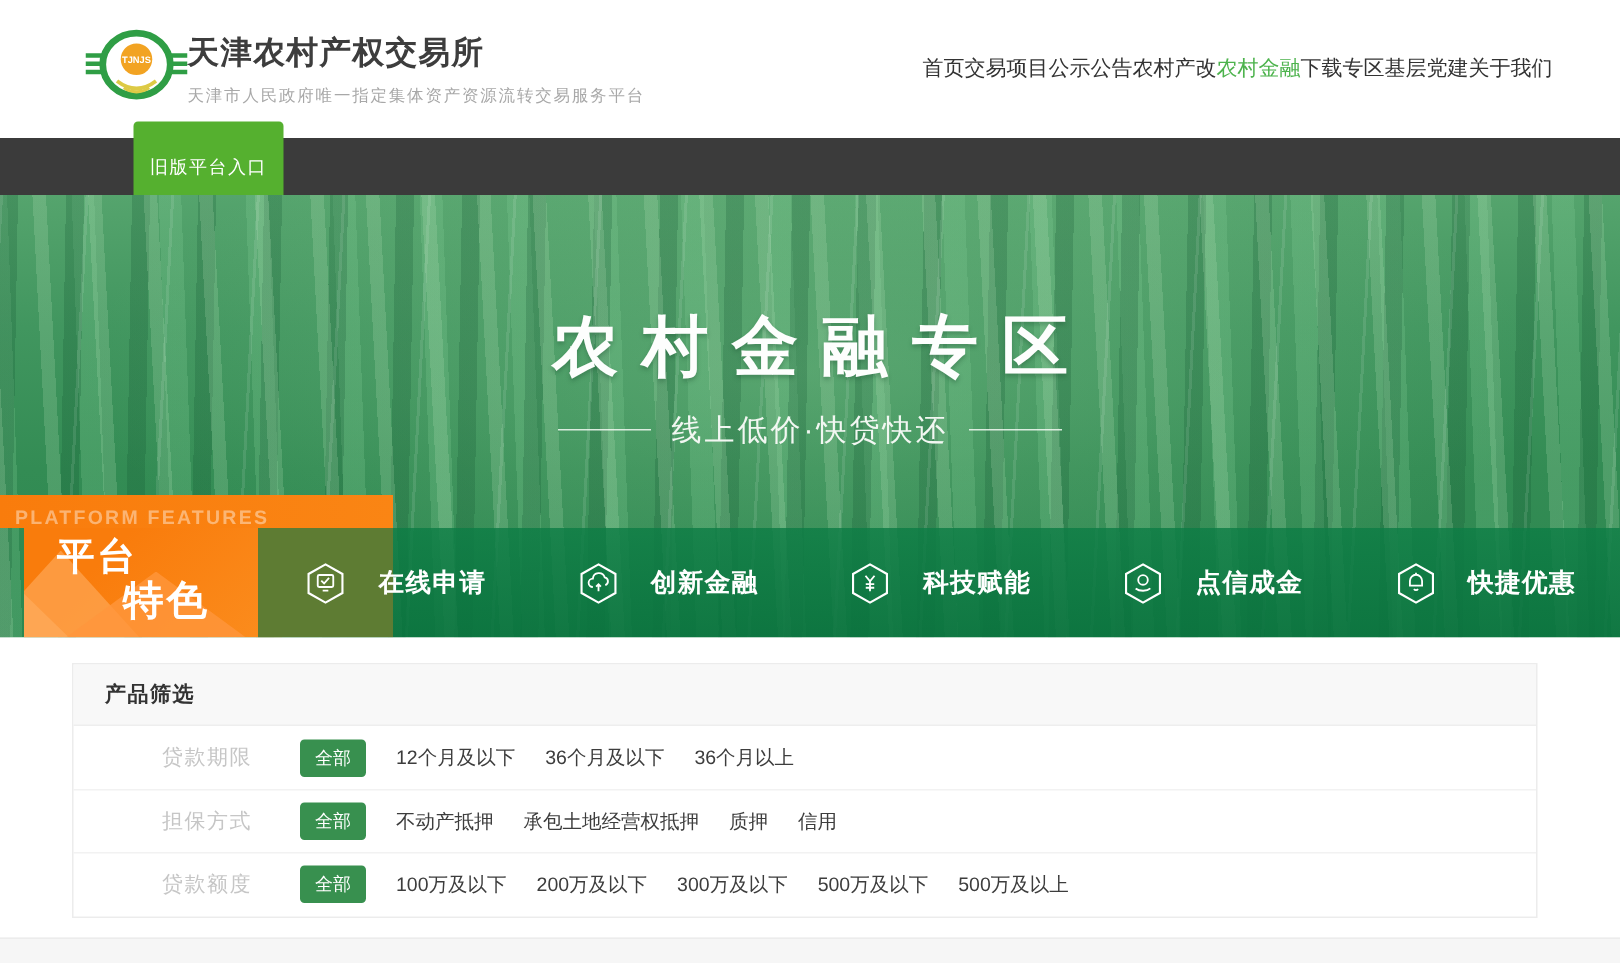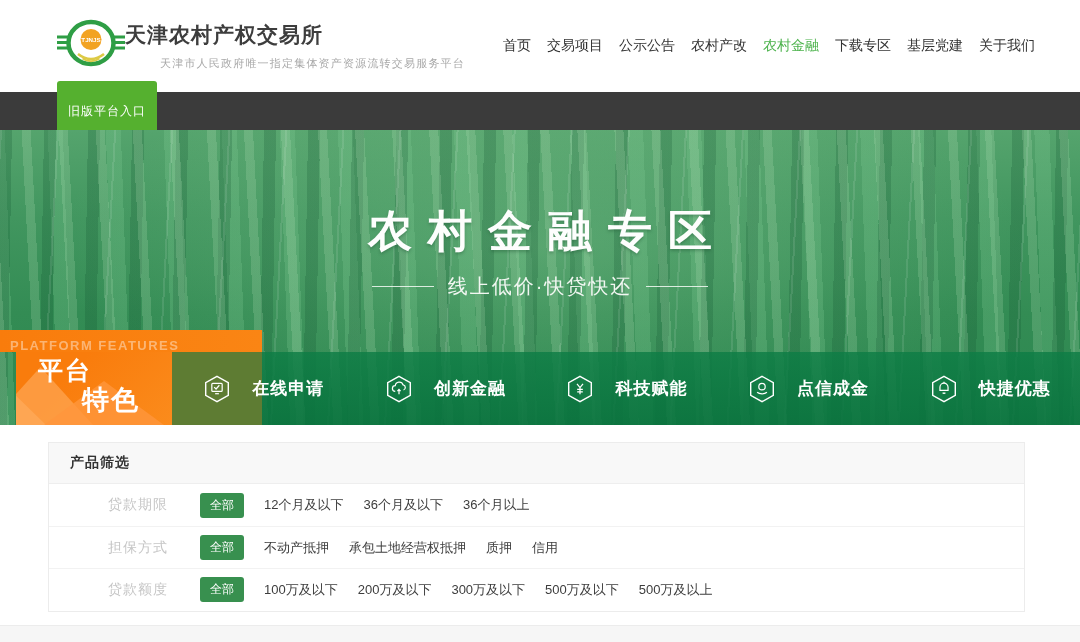--- a/index.html
+++ b/index.html
@@ -3,28 +3,28 @@
 <meta charset="utf-8">
 <style>
   * { margin:0; padding:0; box-sizing:border-box; }
   html,body { width:1080px; height:642px; }
   body { font-family:"Liberation Sans","DejaVu Sans",sans-serif; background:#fff; position:relative; overflow:hidden; }
 
   
   .header { height:92px; background:#fff; display:flex; align-items:center; padding:0 45px 0 57px; }
   .brand { display:flex; align-items:center; }
   .brand-text .b-title { font-size:21px; font-weight:700; color:#3d3d3d; letter-spacing:1px; }
-  .brand-text .b-sub { font-size:11px; color:#a8a8a8; margin-top:7px; letter-spacing:1.2px;margin-left:35px; }
-  .main-nav { margin-left:auto; display:flex; gap:16px; align-items:flex-end; }
+  .brand-text .b-sub { font-size:11px; color:#a8a8a8; margin-top:7px; letter-spacing:1.2px; }
+  .main-nav { margin-left:auto; display:flex; gap:0; align-items:flex-end; }
   .main-nav a { font-size:14px; color:#333; text-decoration:none; white-space:nowrap; }
   .main-nav a.active { color:#4db34d; }
 
   
   .topbar { height:38px; background:#3b3b3b; display:flex; align-items:center; padding-left:57px; }
-  .old-btn { background:#55b02f; color:#fff; border:none; font-size:12px; padding:22px 11px; border-radius:3px; cursor:pointer; font-family:inherit; letter-spacing:1px; }
+  .old-btn { background:#55b02f; color:#fff; border:none; font-size:12px; padding:22px 11px; border-radius:3px; cursor:pointer; font-family:inherit; letter-spacing:1px;margin-left:32px; }
 
   
   .hero { position:relative; height:295px; overflow:hidden;
     background:
       repeating-linear-gradient(93deg, rgba(255,255,255,0.10) 0 2px, rgba(255,255,255,0) 2px 57px),
       repeating-linear-gradient(87deg, rgba(190,230,190,0.20) 0 9px, rgba(0,0,0,0) 9px 37px),
       repeating-linear-gradient(91deg, rgba(14,80,45,0.22) 0 12px, rgba(0,0,0,0) 12px 44px),
       repeating-linear-gradient(88deg, rgba(130,205,150,0.25) 0 15px, rgba(0,0,0,0) 15px 58px),
       radial-gradient(ellipse 700px 260px at 50% 40%, rgba(170,220,170,0.25), rgba(0,0,0,0) 70%),
       linear-gradient(180deg,#55a46d 0%, #41965f 30%, #338c54 62%, #2c8750 100%);

